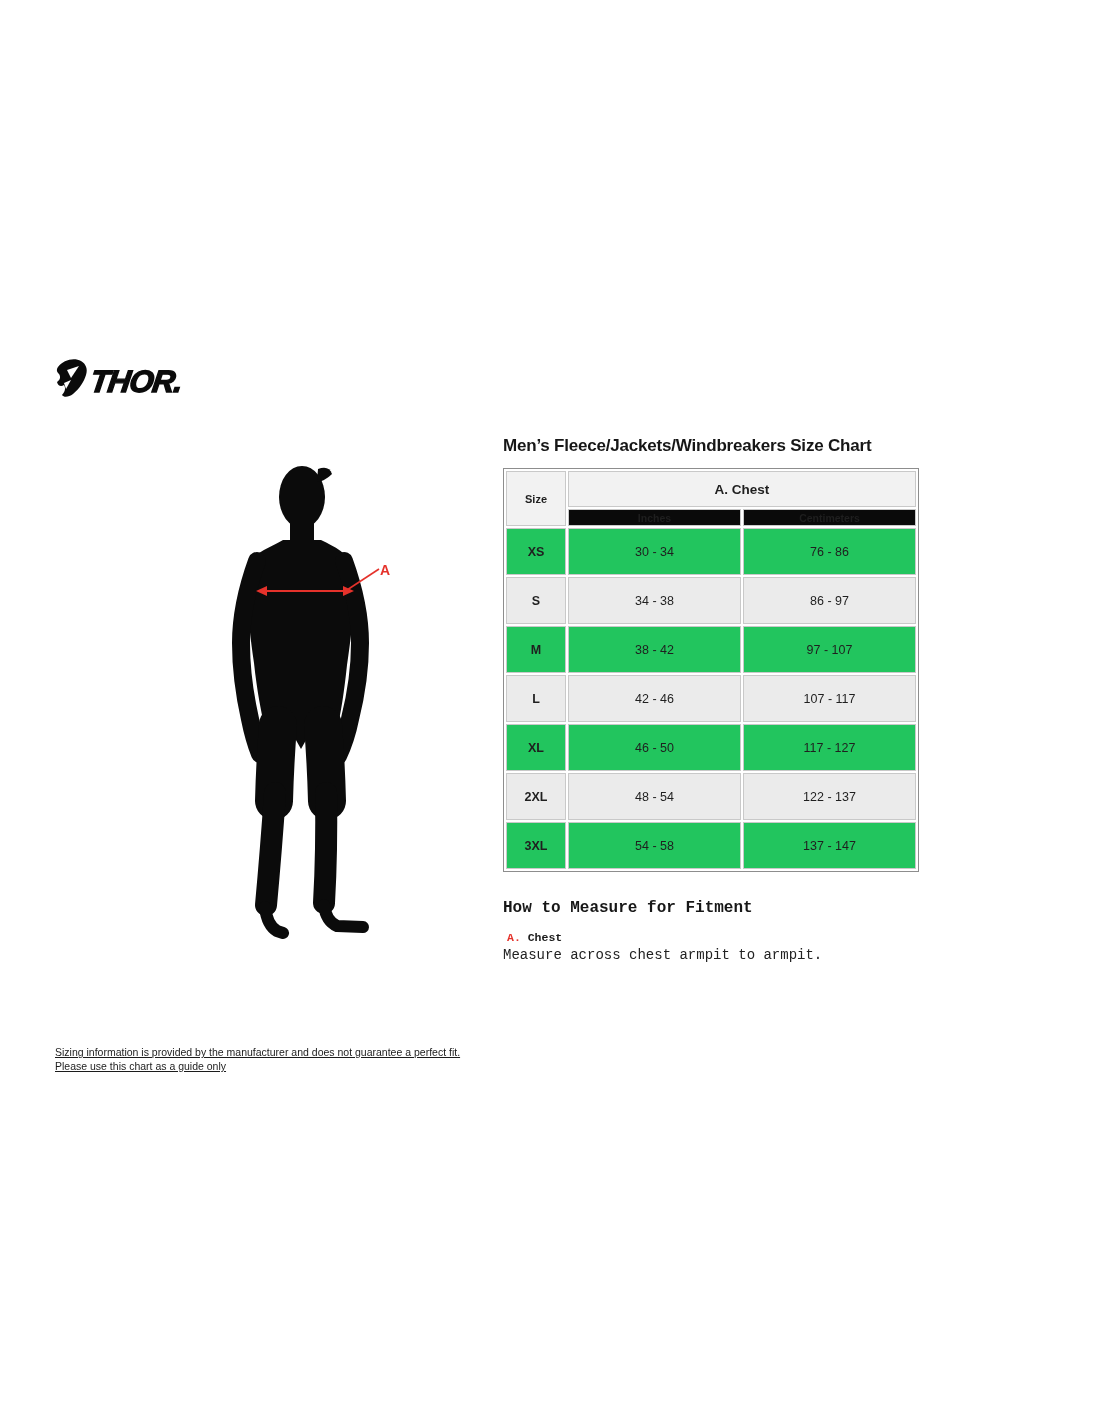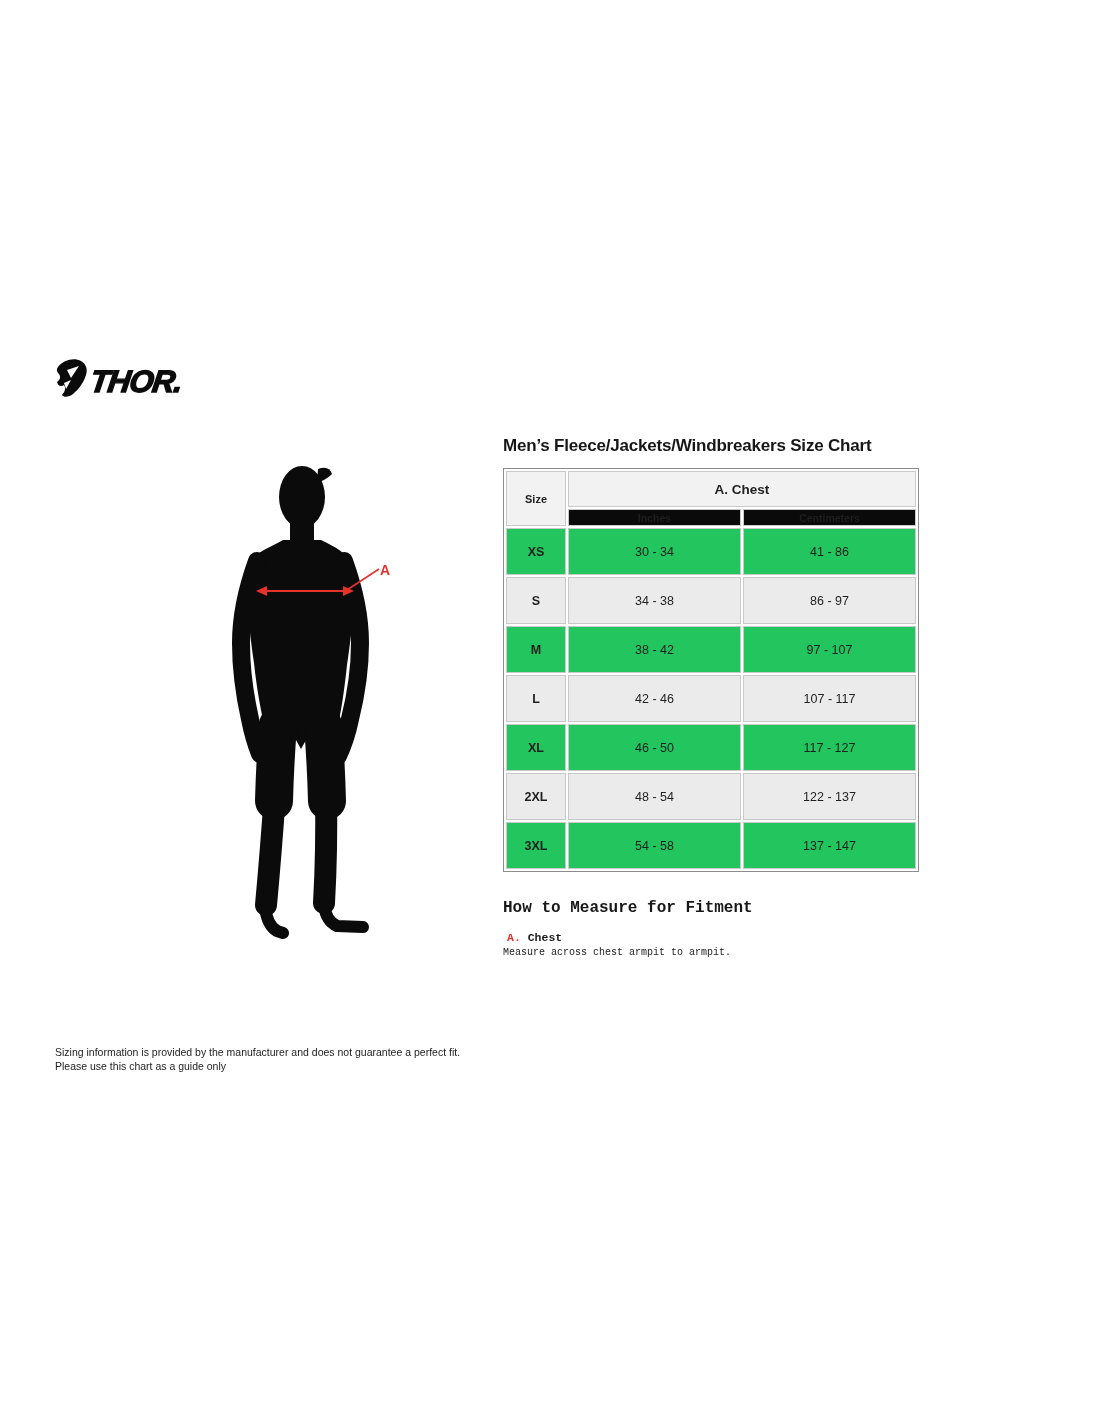--- a/index.html
+++ b/index.html
@@ -121,32 +121,33 @@
     font-size: 11.5px;
     font-weight: bold;
     color: #1a1a1a;
   }
   .measure-letter {
     color: #e5322b;
   }
   .measure-desc {
     margin-top: 3px;
     margin-left: -4px;
-    font-size: 10px;
+    font-size: 14px;
     color: #222222;
   }
 
   
   .disclaimer {
     position: absolute;
     left: 55px;
     top: 1045px;
     font-size: 10.5px;
     line-height: 14px;
     color: #1c1c1c;
+    text-decoration: underline;
   }
 </style>
 </head>
 <body>
 
 <div class="page">
 
   <div class="logo">
     <svg width="140" height="46" viewBox="0 0 140 46">
       <g transform="translate(0,3)">
@@ -196,21 +197,21 @@
           <th class="hdr-size" rowspan="2">Size</th>
           <th class="hdr-measure" colspan="2">A. Chest</th>
         </tr>
         <tr>
           <th class="hdr-unit">Inches</th>
           <th class="hdr-unit">Centimeters</th>
         </tr>
         <tr>
           <td class="cell cell-size">XS</td>
           <td class="cell">30 - 34</td>
-          <td class="cell">41 - 86</td>
+          <td class="cell">76 - 86</td>
         </tr>
         <tr class="alt">
           <td class="cell cell-size">S</td>
           <td class="cell">34 - 38</td>
           <td class="cell">86 - 97</td>
         </tr>
         <tr>
           <td class="cell cell-size">M</td>
           <td class="cell">38 - 42</td>
           <td class="cell">97 - 107</td>

